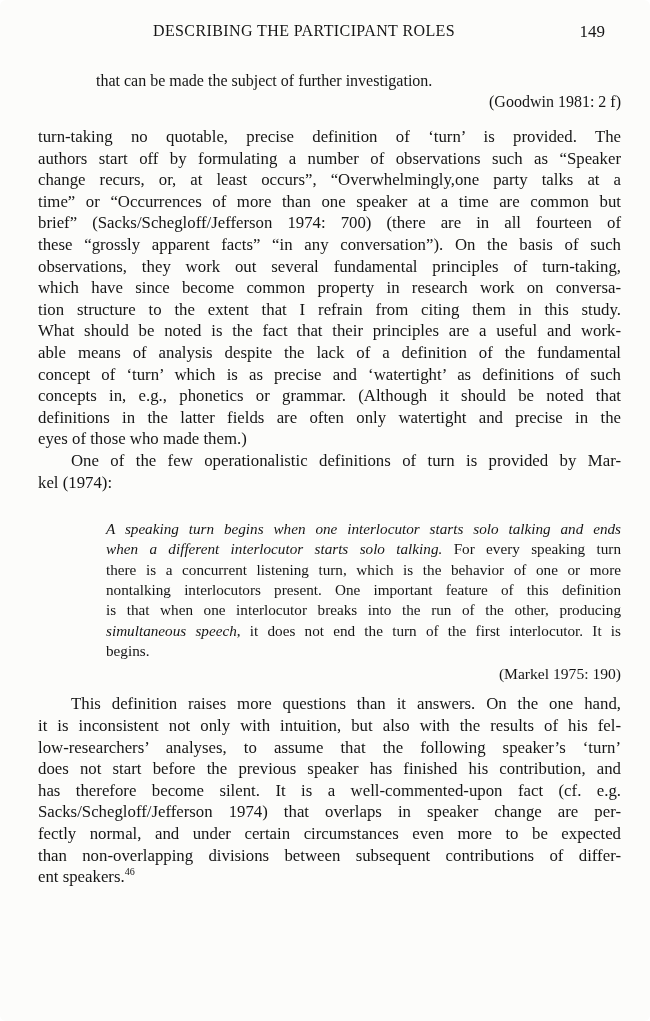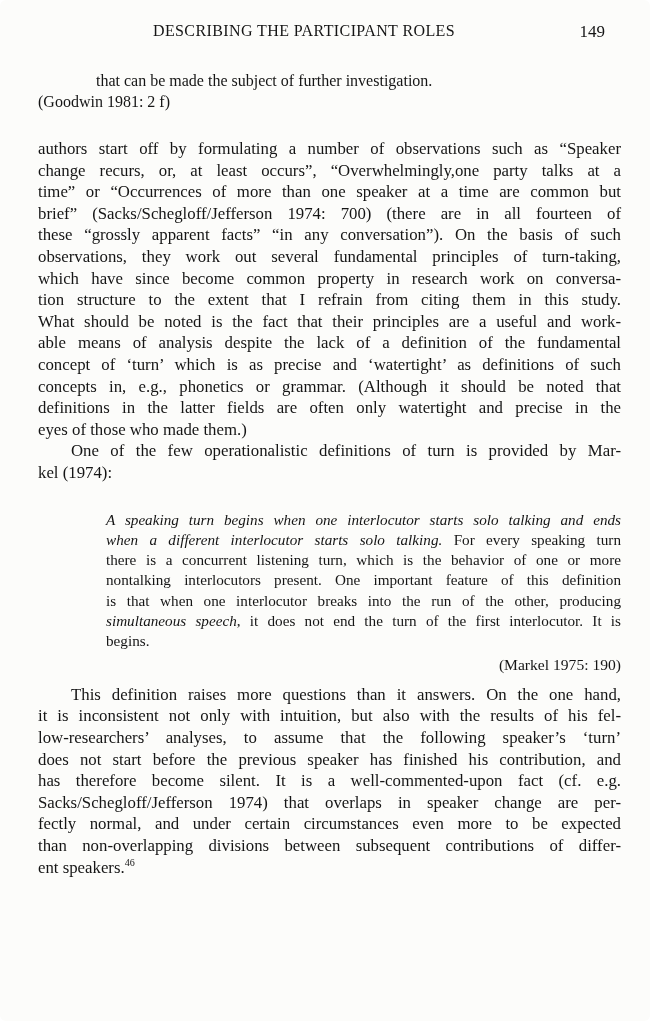--- a/index.html
+++ b/index.html
@@ -48,24 +48,24 @@
   .it { font-style: italic; }
   sup { font-size: 0.6em; line-height: 0; vertical-align: super; }
 
   .block-quote-fragment {
     margin-left: 58px;
     font-size: 16px;
     line-height: 21px;
   }
   .block-quote-fragment .jline { text-align-last: left; }
   .block-attribution {
-    text-align: left;
+    text-align: right;
     font-size: 16px;
     line-height: 21px;
-    margin-bottom: 26px;
+    margin-bottom: 14px;
   }
   .block-paragraph {
     font-size: 16.8px;
     line-height: 21.6px;
   }
   .block-paragraph + .block-paragraph { margin-top: 0; }
   .block-blockquote {
     margin-left: 68px;
     margin-top: 26px;
     font-size: 15.2px;
@@ -86,20 +86,21 @@
   <div class="running-header">
     <span class="running-head">DESCRIBING THE PARTICIPANT ROLES</span>
     <span class="page-number">149</span>
   </div>
   <div class="page-body">
       <div class="block block-quote-fragment">
         <div class="jline lastline"><span>that can be made the subject of further investigation.</span></div>
       </div>
       <div class="block block-attribution">(Goodwin 1981: 2 f)</div>
       <div class="block block-paragraph">
+        <div class="jline"><span>turn-taking no quotable, precise definition of ‘turn’ is provided. The</span></div>
         <div class="jline"><span>authors start off by formulating a number of observations such as “Speaker</span></div>
         <div class="jline"><span>change recurs, or, at least occurs”, “Overwhelmingly,one party talks at a</span></div>
         <div class="jline"><span>time” or “Occurrences of more than one speaker at a time are common but</span></div>
         <div class="jline"><span>brief” (Sacks/Schegloff/Jefferson 1974: 700) (there are in all fourteen of</span></div>
         <div class="jline"><span>these “grossly apparent facts” “in any conversation”). On the basis of such</span></div>
         <div class="jline"><span>observations, they work out several fundamental principles of turn-taking,</span></div>
         <div class="jline"><span>which have since become common property in research work on conversa-</span></div>
         <div class="jline"><span>tion structure to the extent that I refrain from citing them in this study.</span></div>
         <div class="jline"><span>What should be noted is the fact that their principles are a useful and work-</span></div>
         <div class="jline"><span>able means of analysis despite the lack of a definition of the fundamental</span></div>

